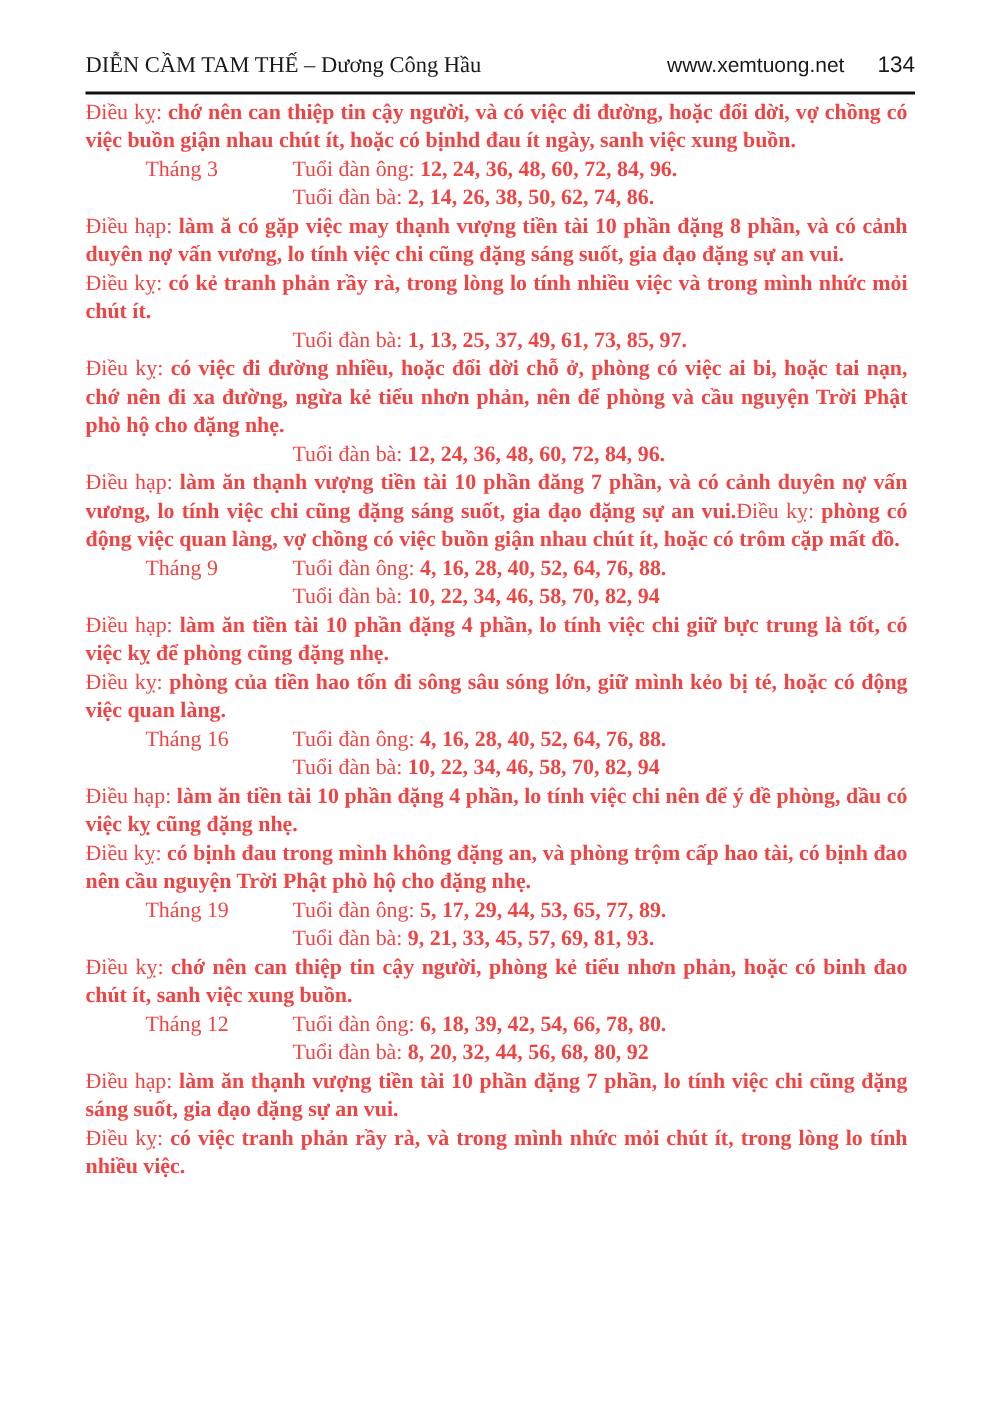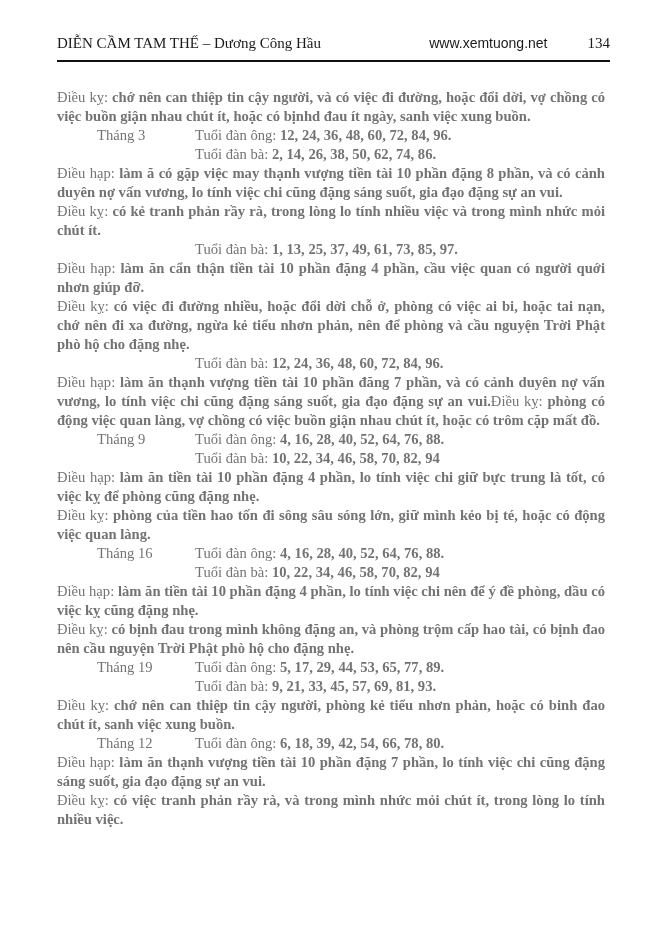--- a/index.html
+++ b/index.html
@@ -1,24 +1,24 @@
 <!DOCTYPE html>
 <html><head>
 <meta charset="utf-8">
 <style>
   html,body{margin:0;padding:0;background:#ffffff;}
   .page{position:relative;width:661px;height:936px;background:#fff;color:#000;overflow:hidden;}
   .hdr{display:flex;align-items:baseline;margin:34px 51px 0 57px;
        font:400 15px/19px "Liberation Serif", serif;color:#1a1a1a;}
   .hdr .title{white-space:nowrap;}
   .hdr .site{margin-left:auto;font-family:"Liberation Sans", sans-serif;font-size:14px;}
-  .hdr .pageno{margin-left:40px;font-family:Liberation Serif, serif;}
+  .hdr .pageno{margin-left:22px;font-family:Liberation Sans, sans-serif;}
   .rule{border:none;border-top:2px solid #111;margin:7px 51px 0 57px;height:0;}
-  .bodytxt{margin:26px 56px 0 57px;font:700 14.6px/19px "Liberation Serif", serif;
-           text-align:justify;color:#737373;}
+  .bodytxt{margin:3px 56px 0 57px;font:700 14.6px/19px "Liberation Serif", serif;
+           text-align:justify;color:#ef4444;}
   .para{margin:0;}
   .lbl{font-weight:400;}
   .b{font-weight:700;}
   .mrow{text-align:left;}
   .mname{display:inline-block;margin-left:40px;width:98px;font-weight:400;}
   .tuoi .lbl{font-weight:400;}
 </style>
 </head>
 <body>
 
@@ -33,21 +33,20 @@
     <p class="para"><span class="lbl">Điều kỵ:</span><b class="b"> chớ nên can thiệp tin cậy người, và có việc đi đường, hoặc đổi dời, vợ chồng có việc buồn giận nhau chút ít, hoặc có bịnhd đau ít ngày, sanh việc xung buồn.</b></p>
     <div>
         <div class="month">
           <div class="mrow"><span class="mname">Tháng 3</span><span class="tuoi"><span class="lbl">Tuổi đàn ông: </span><b class="b">12, 24, 36, 48, 60, 72, 84, 96.</b></span></div>
           <div class="mrow"><span class="mname"></span><span class="tuoi"><span class="lbl">Tuổi đàn bà: </span><b class="b">2, 14, 26, 38, 50, 62, 74, 86.</b></span></div>
           <p class="para"><span class="lbl">Điều hạp:</span><b class="b"> làm ă có gặp việc may thạnh vượng tiền tài 10 phần đặng 8 phần, và có cảnh duyên nợ vấn vương, lo tính việc chi cũng đặng sáng suốt, gia đạo đặng sự an vui.</b></p>
           <p class="para"><span class="lbl">Điều kỵ:</span><b class="b"> có kẻ tranh phản rầy rà, trong lòng lo tính nhiều việc và trong mình nhức mỏi chút ít.</b></p>
         </div>
         <div class="month">
           <div class="mrow"><span class="mname"></span><span class="tuoi"><span class="lbl">Tuổi đàn bà: </span><b class="b">1, 13, 25, 37, 49, 61, 73, 85, 97.</b></span></div>
-          <p class="para"><span class="lbl">Điều hạp:</span><b class="b"> làm ăn cẩn thận tiền tài 10 phần đặng 4 phần,  cầu việc quan có người quới nhơn giúp đỡ.</b></p>
           <p class="para"><span class="lbl">Điều kỵ:</span><b class="b"> có việc đi đường nhiều, hoặc đổi dời chỗ ở, phòng có việc ai bi, hoặc tai nạn, chớ nên đi xa đường, ngừa kẻ tiểu nhơn phản, nên để phòng và cầu nguyện Trời Phật phò hộ cho đặng nhẹ.</b></p>
         </div>
         <div class="month">
           <div class="mrow"><span class="mname"></span><span class="tuoi"><span class="lbl">Tuổi đàn bà: </span><b class="b">12, 24, 36, 48, 60, 72, 84, 96.</b></span></div>
           <p class="para"><span class="lbl">Điều hạp:</span><b class="b"> làm ăn thạnh vượng tiền tài 10 phần đăng 7 phần, và có cảnh duyên nợ vấn vương, lo tính việc chi cũng đặng sáng suốt, gia đạo đặng sự an vui.</b><span class="lbl">Điều kỵ:</span><b class="b"> phòng có động việc quan làng, vợ chồng có việc buồn giận nhau chút ít, hoặc có trôm cặp mất đồ.</b></p>
         </div>
         <div class="month">
           <div class="mrow"><span class="mname">Tháng 9</span><span class="tuoi"><span class="lbl">Tuổi đàn ông: </span><b class="b">4, 16, 28, 40, 52, 64, 76, 88.</b></span></div>
           <div class="mrow"><span class="mname"></span><span class="tuoi"><span class="lbl">Tuổi đàn bà: </span><b class="b">10, 22, 34, 46, 58, 70, 82, 94</b></span></div>
           <p class="para"><span class="lbl">Điều hạp:</span><b class="b"> làm ăn tiền tài 10 phần đặng 4 phần, lo tính việc chi giữ bực trung là tốt, có việc kỵ để phòng cũng đặng nhẹ.</b></p>
@@ -59,18 +58,19 @@
           <p class="para"><span class="lbl">Điều hạp:</span><b class="b"> làm ăn tiền tài 10 phần đặng 4 phần, lo tính việc chi nên để ý đề phòng, dầu có việc kỵ cũng đặng nhẹ.</b></p>
           <p class="para"><span class="lbl">Điều kỵ:</span><b class="b"> có bịnh đau trong mình không đặng an, và phòng trộm cấp hao tài, có bịnh đao nên cầu nguyện Trời Phật phò hộ cho đặng nhẹ.</b></p>
         </div>
         <div class="month">
           <div class="mrow"><span class="mname">Tháng 19</span><span class="tuoi"><span class="lbl">Tuổi đàn ông: </span><b class="b">5, 17, 29, 44, 53, 65, 77, 89.</b></span></div>
           <div class="mrow"><span class="mname"></span><span class="tuoi"><span class="lbl">Tuổi đàn bà: </span><b class="b">9, 21, 33, 45, 57, 69, 81, 93.</b></span></div>
           <p class="para"><span class="lbl">Điều kỵ:</span><b class="b"> chớ nên can thiệp tin cậy người, phòng kẻ tiểu nhơn phản, hoặc có binh đao chút ít, sanh việc xung buồn.</b></p>
         </div>
         <div class="month">
           <div class="mrow"><span class="mname">Tháng 12</span><span class="tuoi"><span class="lbl">Tuổi đàn ông: </span><b class="b">6, 18, 39, 42, 54, 66, 78, 80.</b></span></div>
+          <div class="mrow"><span class="mname"></span><span class="tuoi"><span class="lbl">Tuổi đàn bà: </span><b class="b">8, 20, 32, 44, 56, 68, 80, 92</b></span></div>
           <p class="para"><span class="lbl">Điều hạp:</span><b class="b"> làm ăn thạnh vượng tiền tài 10 phần đặng 7 phần, lo tính việc chi cũng đặng sáng suốt, gia đạo đặng sự an vui.</b></p>
           <p class="para"><span class="lbl">Điều kỵ:</span><b class="b"> có việc tranh phản rầy rà, và trong mình nhức mỏi chút ít, trong lòng lo tính nhiều việc.</b></p>
         </div>
       </div>
   </div>
 </div>
 
 </body></html>

